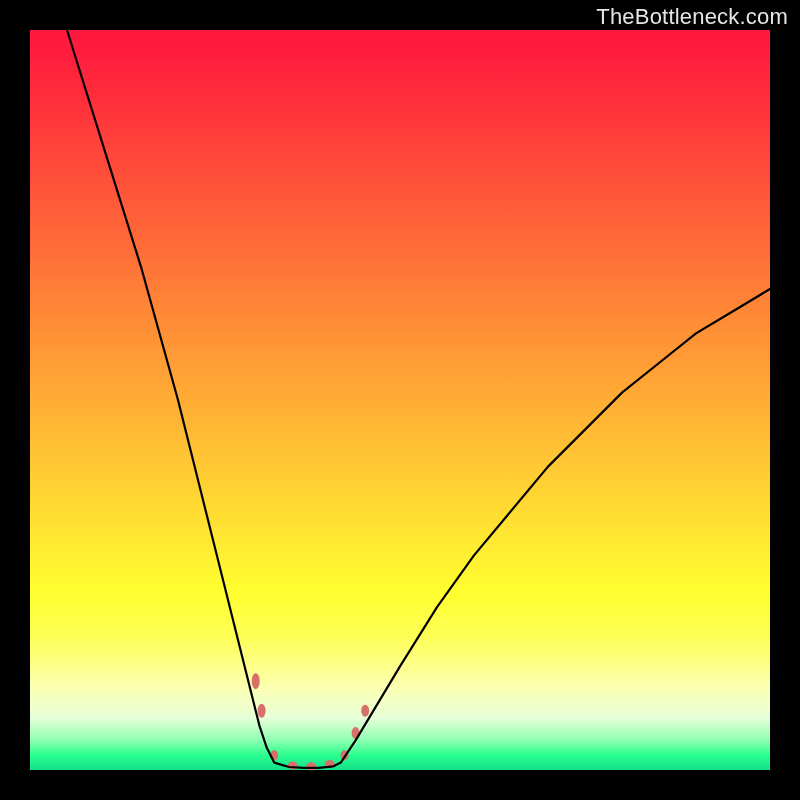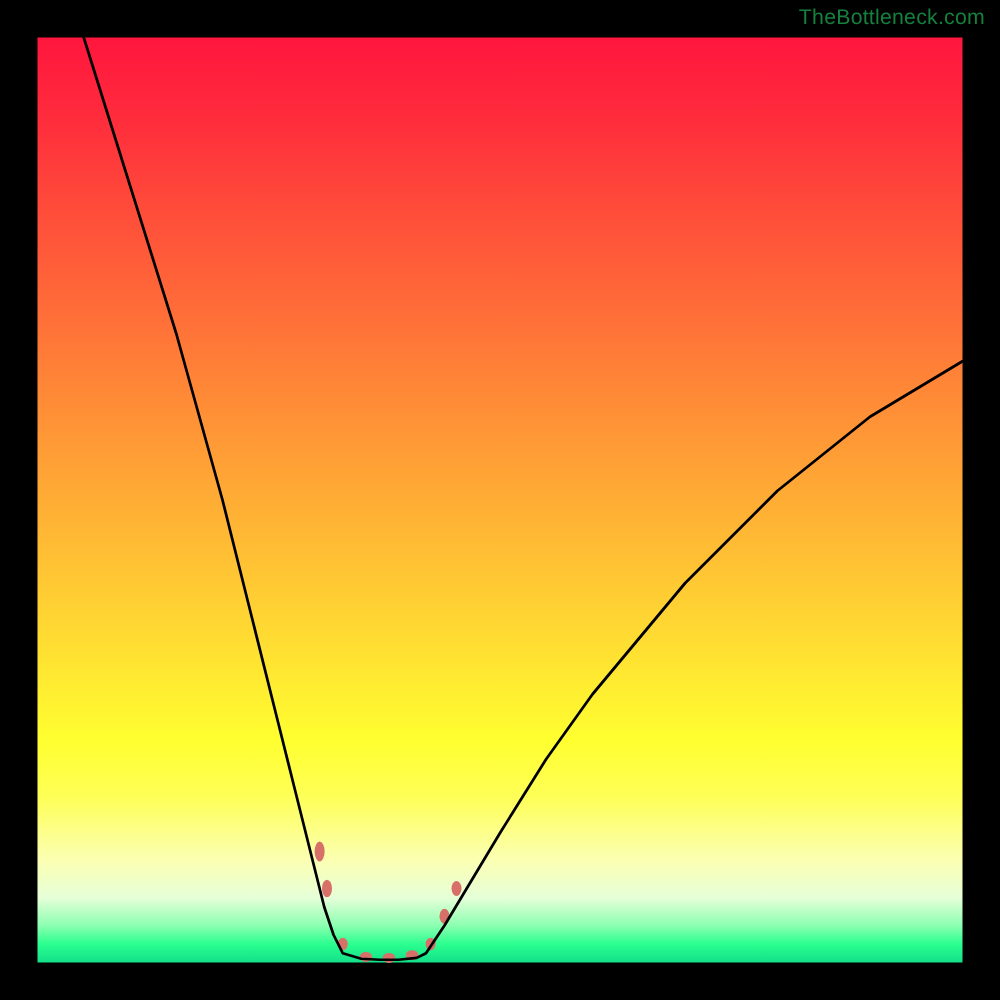--- a/index.html
+++ b/index.html
@@ -40,22 +40,22 @@
       #e6ffd8 93%,
       #8cffb1 96%,
       #2bff8f 98%,
       #13e08a 100%
     );
   }
   .watermark {
     position: absolute;
     top: 4px;
     right: 12px;
-    color: #15803d;
-    font-size: 17px;
+    color: #e5e5e5;
+    font-size: 22px;
     letter-spacing: 0.2px;
     font-weight: 400;
     user-select: none;
   }
   svg.curves {
     position: absolute;
     left: 0;
     top: 0;
     width: 740px;
     height: 740px;

